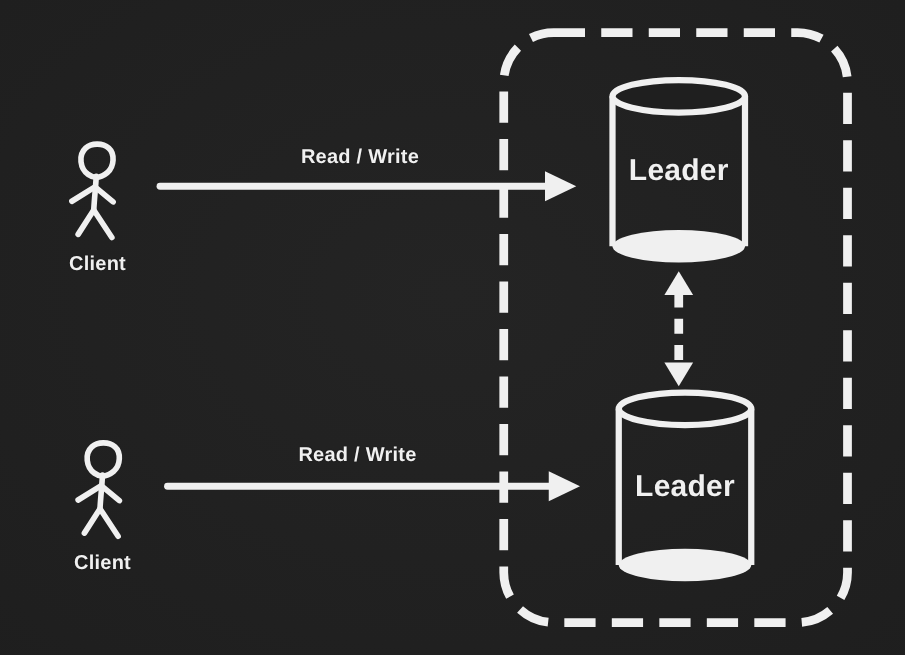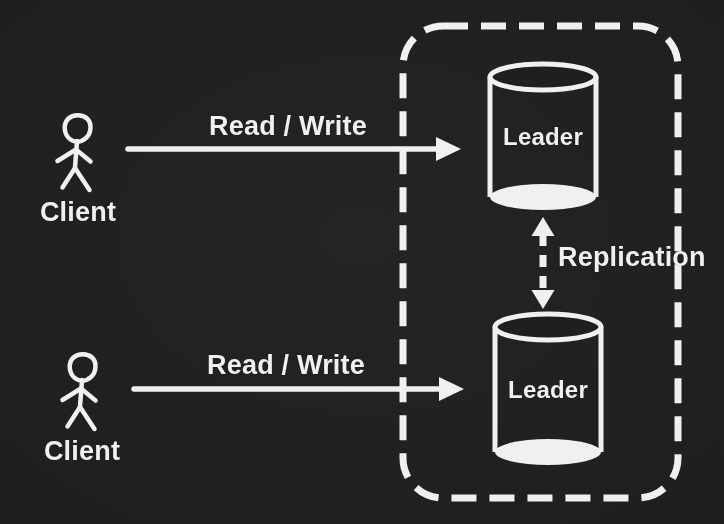--- a/index.html
+++ b/index.html
@@ -18,21 +18,21 @@
   .stage svg {
     position: absolute;
     left: 0;
     top: 0;
     display: block;
   }
   .lbl {
     position: absolute;
     color: #f0f0f0;
     font-weight: 700;
-    font-size: 27px;
+    font-size: 16px;
     line-height: 1;
     white-space: nowrap;
     transform: translate(-50%, -50%);
     letter-spacing: 0.2px;
     text-shadow: 0 0 1px rgba(0,0,0,0.4);
   }
   .lbl.leader { font-size: 24px; }
   .lbl.left-anchored { transform: translate(0, -50%); }
 </style>
 </head>
@@ -88,21 +88,20 @@
       <ellipse cx="548" cy="327" rx="53" ry="13" fill="#1f1f1f" stroke="#f0f0f0" stroke-width="5"></ellipse>
     </g>
   </svg>
 
   <div class="lbl" style="left:78px; top:212px;">Client</div>
 
   <div class="lbl" style="left:288px; top:126px;">Read / Write</div>
 
   <div class="lbl leader" style="left:543px; top:137px;">Leader</div>
 
-  <div class="lbl left-anchored" style="left:558px; top:257px;">Replication</div>
 
   <div class="lbl" style="left:82px; top:451px;">Client</div>
 
   <div class="lbl" style="left:286px; top:365px;">Read / Write</div>
 
   <div class="lbl leader" style="left:548px; top:390px;">Leader</div>
 
 </div>
 
 </body></html>

